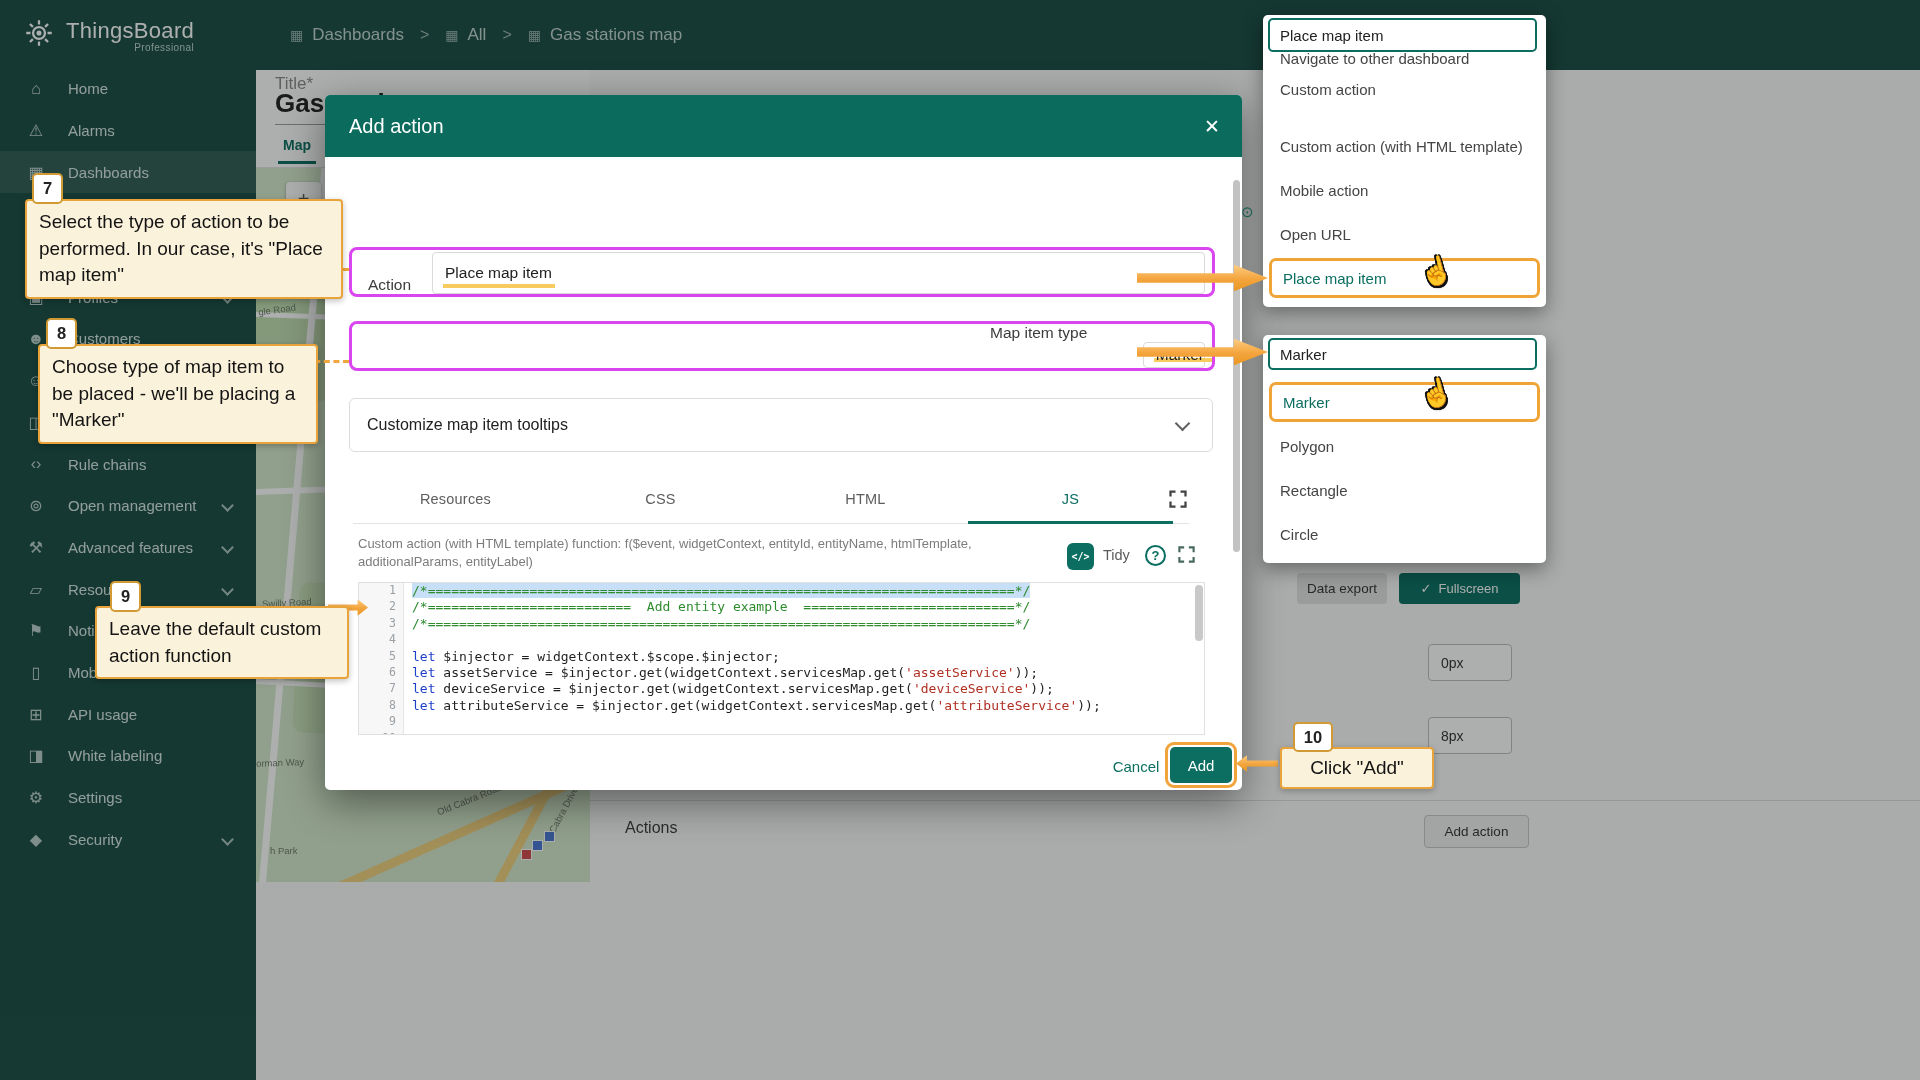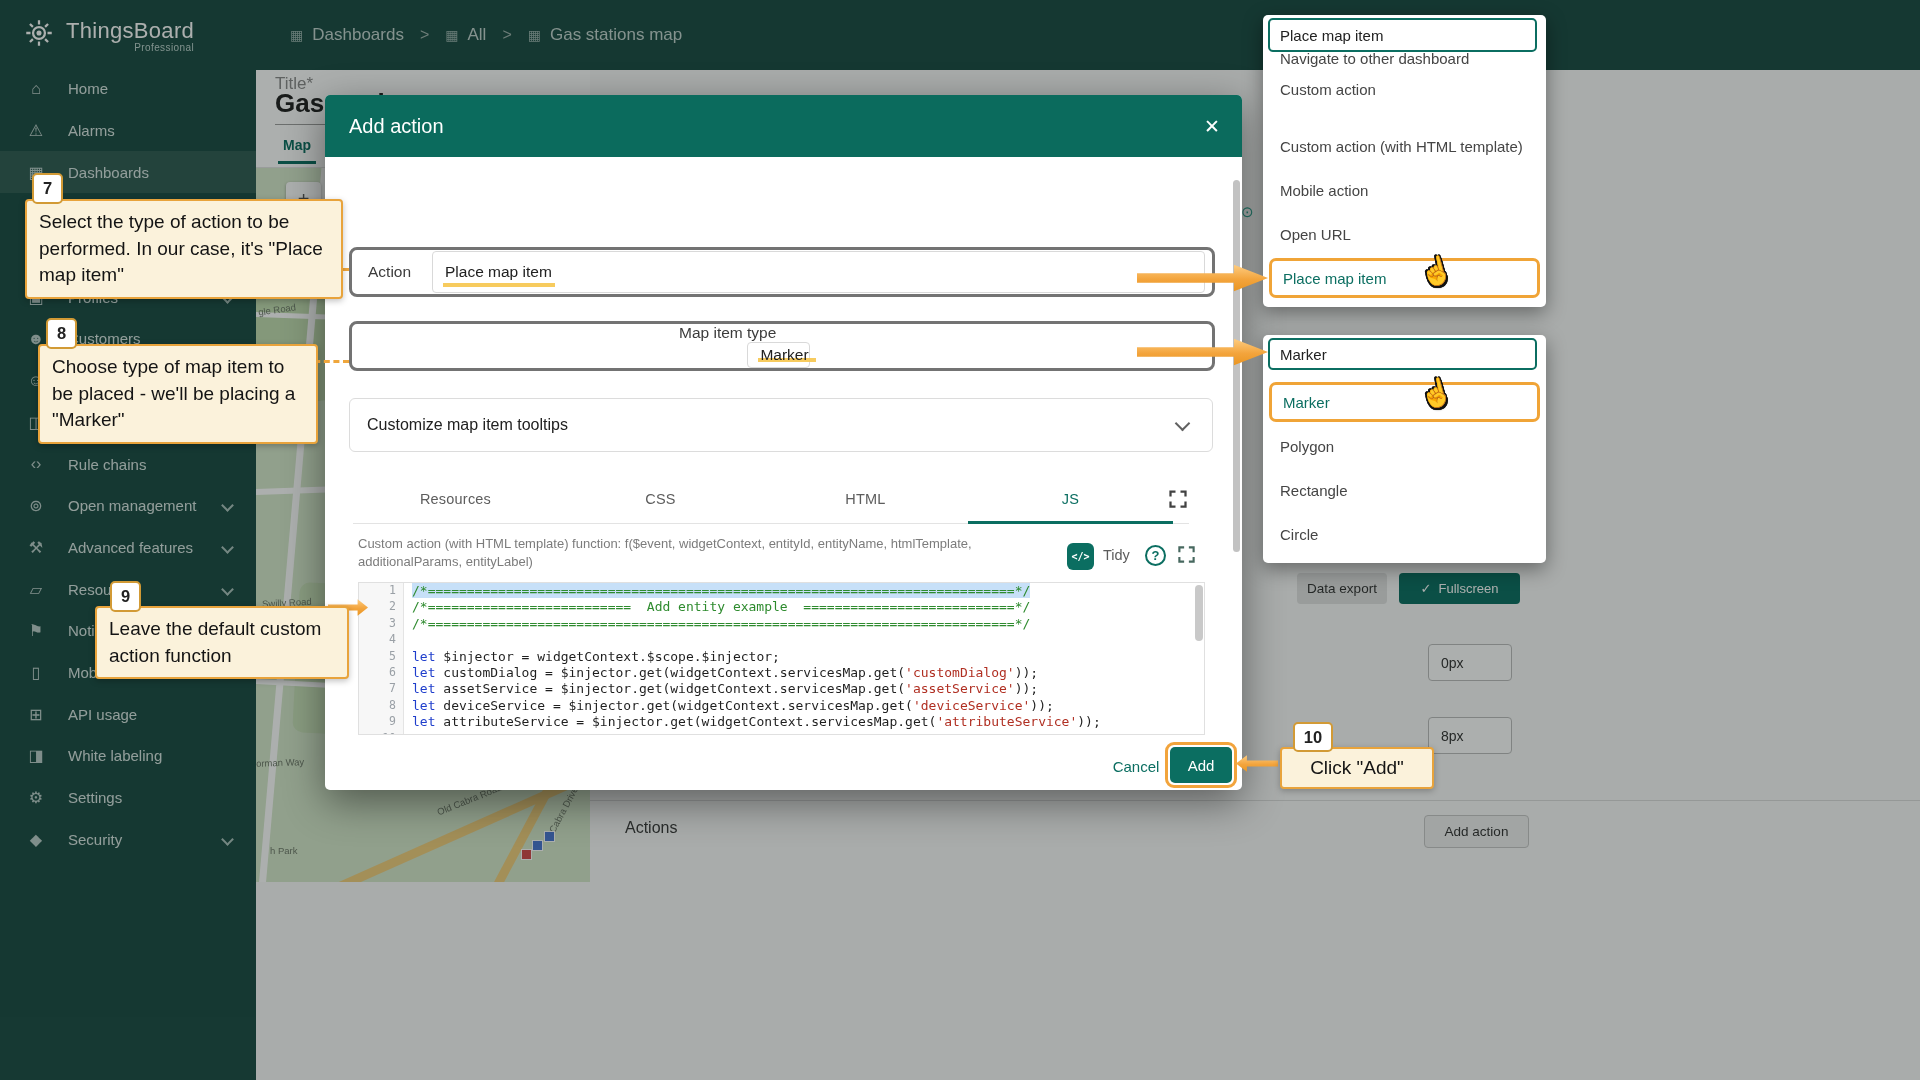--- a/index.html
+++ b/index.html
@@ -89,22 +89,22 @@
   .modal-title{color:#fff;font-size:20px;font-weight:500;}
   .close-x{position:absolute;right:22px;top:20px;color:#fff;font-size:19px;cursor:pointer;}
   .close-x::before{content:"✕";}
   .toggle-row{position:absolute;left:24px;top:83px;width:864px;height:50px;border:1px solid #dcdcdc;
          border-radius:6px;display:flex;align-items:center;padding-left:20px;gap:26px;box-sizing:border-box;
          font-size:16px;color:#212121;}
   .toggle{position:relative;width:36px;height:14px;background:#bdbdbd;border-radius:7px;display:inline-block;}
   .knob{position:absolute;left:-3px;top:-5px;width:24px;height:24px;background:#424242;border-radius:50%;
         display:flex;align-items:center;justify-content:center;color:#eee;font-size:13px;}
   .knob::before{content:"−";}
-  .hl-box{position:absolute;left:24px;width:866px;height:50px;border:3px solid #737373;border-radius:8px;
-          display:flex;align-items:center;box-sizing:border-box;}
+  .hl-box{position:absolute;left:24px;width:866px;height:50px;border:3px solid #d946ef;border-radius:8px;
+          display:flex;align-items:flex-end;box-sizing:border-box;}
   .hl-box.action-row{top:152px;} .hl-box.mapitem-row{top:226px;flex-direction:column;}
   .fld-label{font-size:15.5px;color:#3c3c3c;margin-left:16px;}
   .action-row .fld-label{width:64px;} .mapitem-row .fld-label{width:222px;}
   .fld-input{position:relative;flex:1;height:42px;margin-right:7px;border:1px solid #d9d9d9;border-radius:4px;
           display:flex;align-items:center;padding-left:12px;box-sizing:border-box;font-size:15.5px;color:#212121;}
   .ymark{position:absolute;left:10px;bottom:5px;height:4px;background:rgba(246,197,77,.9);}
   .ymark.w112{width:112px;} .ymark.w58{width:58px;}
   .fld-val{position:relative;z-index:1;}
   .exp-panel{position:absolute;left:24px;top:303px;width:864px;height:54px;border:1px solid #dcdcdc;
           border-radius:6px;display:flex;align-items:center;padding-left:17px;box-sizing:border-box;
@@ -423,21 +423,20 @@
           <div class="ln">8</div>
           <div class="ln">9</div>
           <div class="ln">10</div>
         </div>
       <div class="codecol">
           <div class="cl"><span class="selbg"><span class="tk-c">/*===========================================================================*/</span></span></div>
           <div class="cl"><span class="tk-c">/*==========================  Add entity example  ===========================*/</span></div>
           <div class="cl"><span class="tk-c">/*===========================================================================*/</span></div>
           <div class="cl"> </div>
           <div class="cl"><span class="tk-k">let</span> $injector = widgetContext.$scope.$injector;</div>
-          <div class="cl"><span class="tk-k">let</span> customDialog = $injector.get(widgetContext.servicesMap.get(<span class="tk-s">'customDialog'</span>));</div>
           <div class="cl"><span class="tk-k">let</span> assetService = $injector.get(widgetContext.servicesMap.get(<span class="tk-s">'assetService'</span>));</div>
           <div class="cl"><span class="tk-k">let</span> deviceService = $injector.get(widgetContext.servicesMap.get(<span class="tk-s">'deviceService'</span>));</div>
           <div class="cl"><span class="tk-k">let</span> attributeService = $injector.get(widgetContext.servicesMap.get(<span class="tk-s">'attributeService'</span>));</div>
           <div class="cl"> </div>
         </div>
       <div class="ed-sb"></div>
     </div>
     <div class="modal-sb"></div>
     <div class="cancel">Cancel</div>
     <div class="add-wrap">

